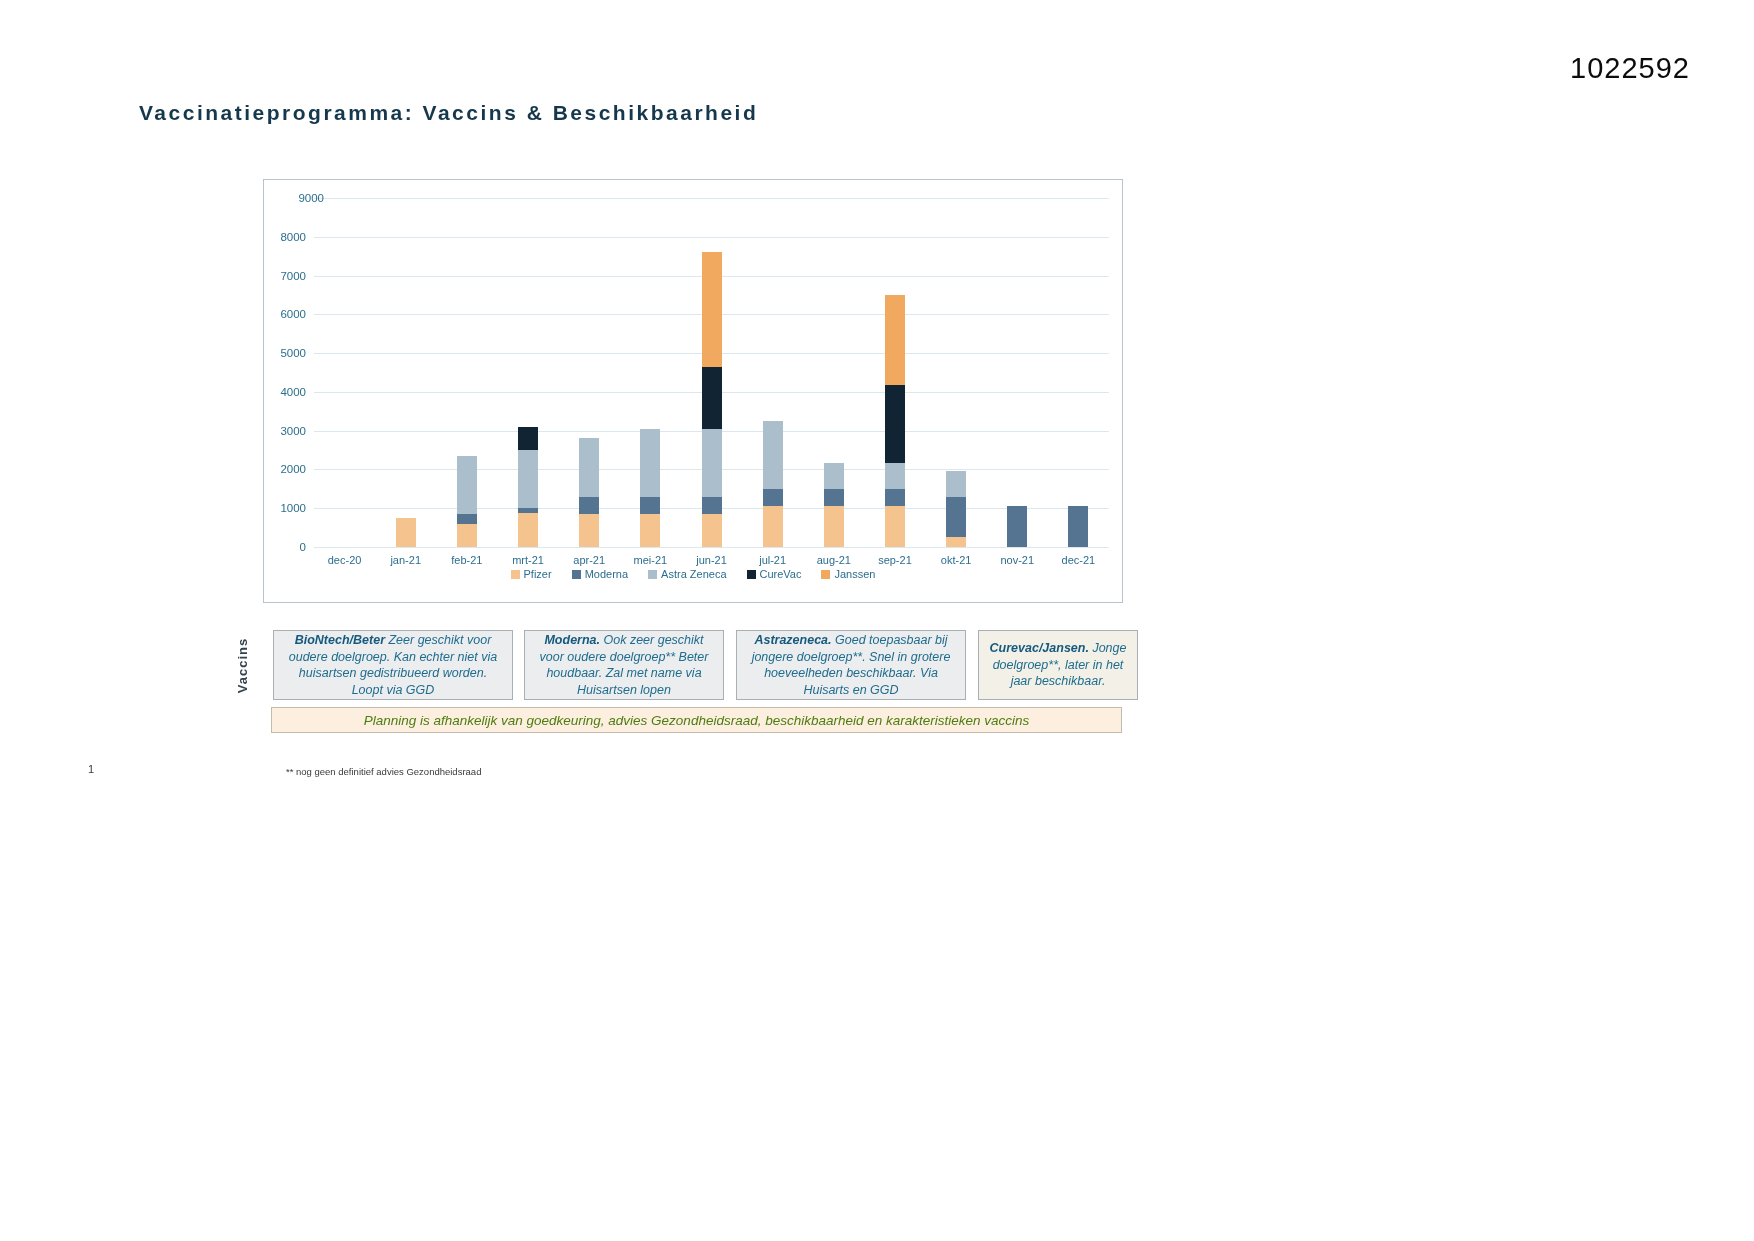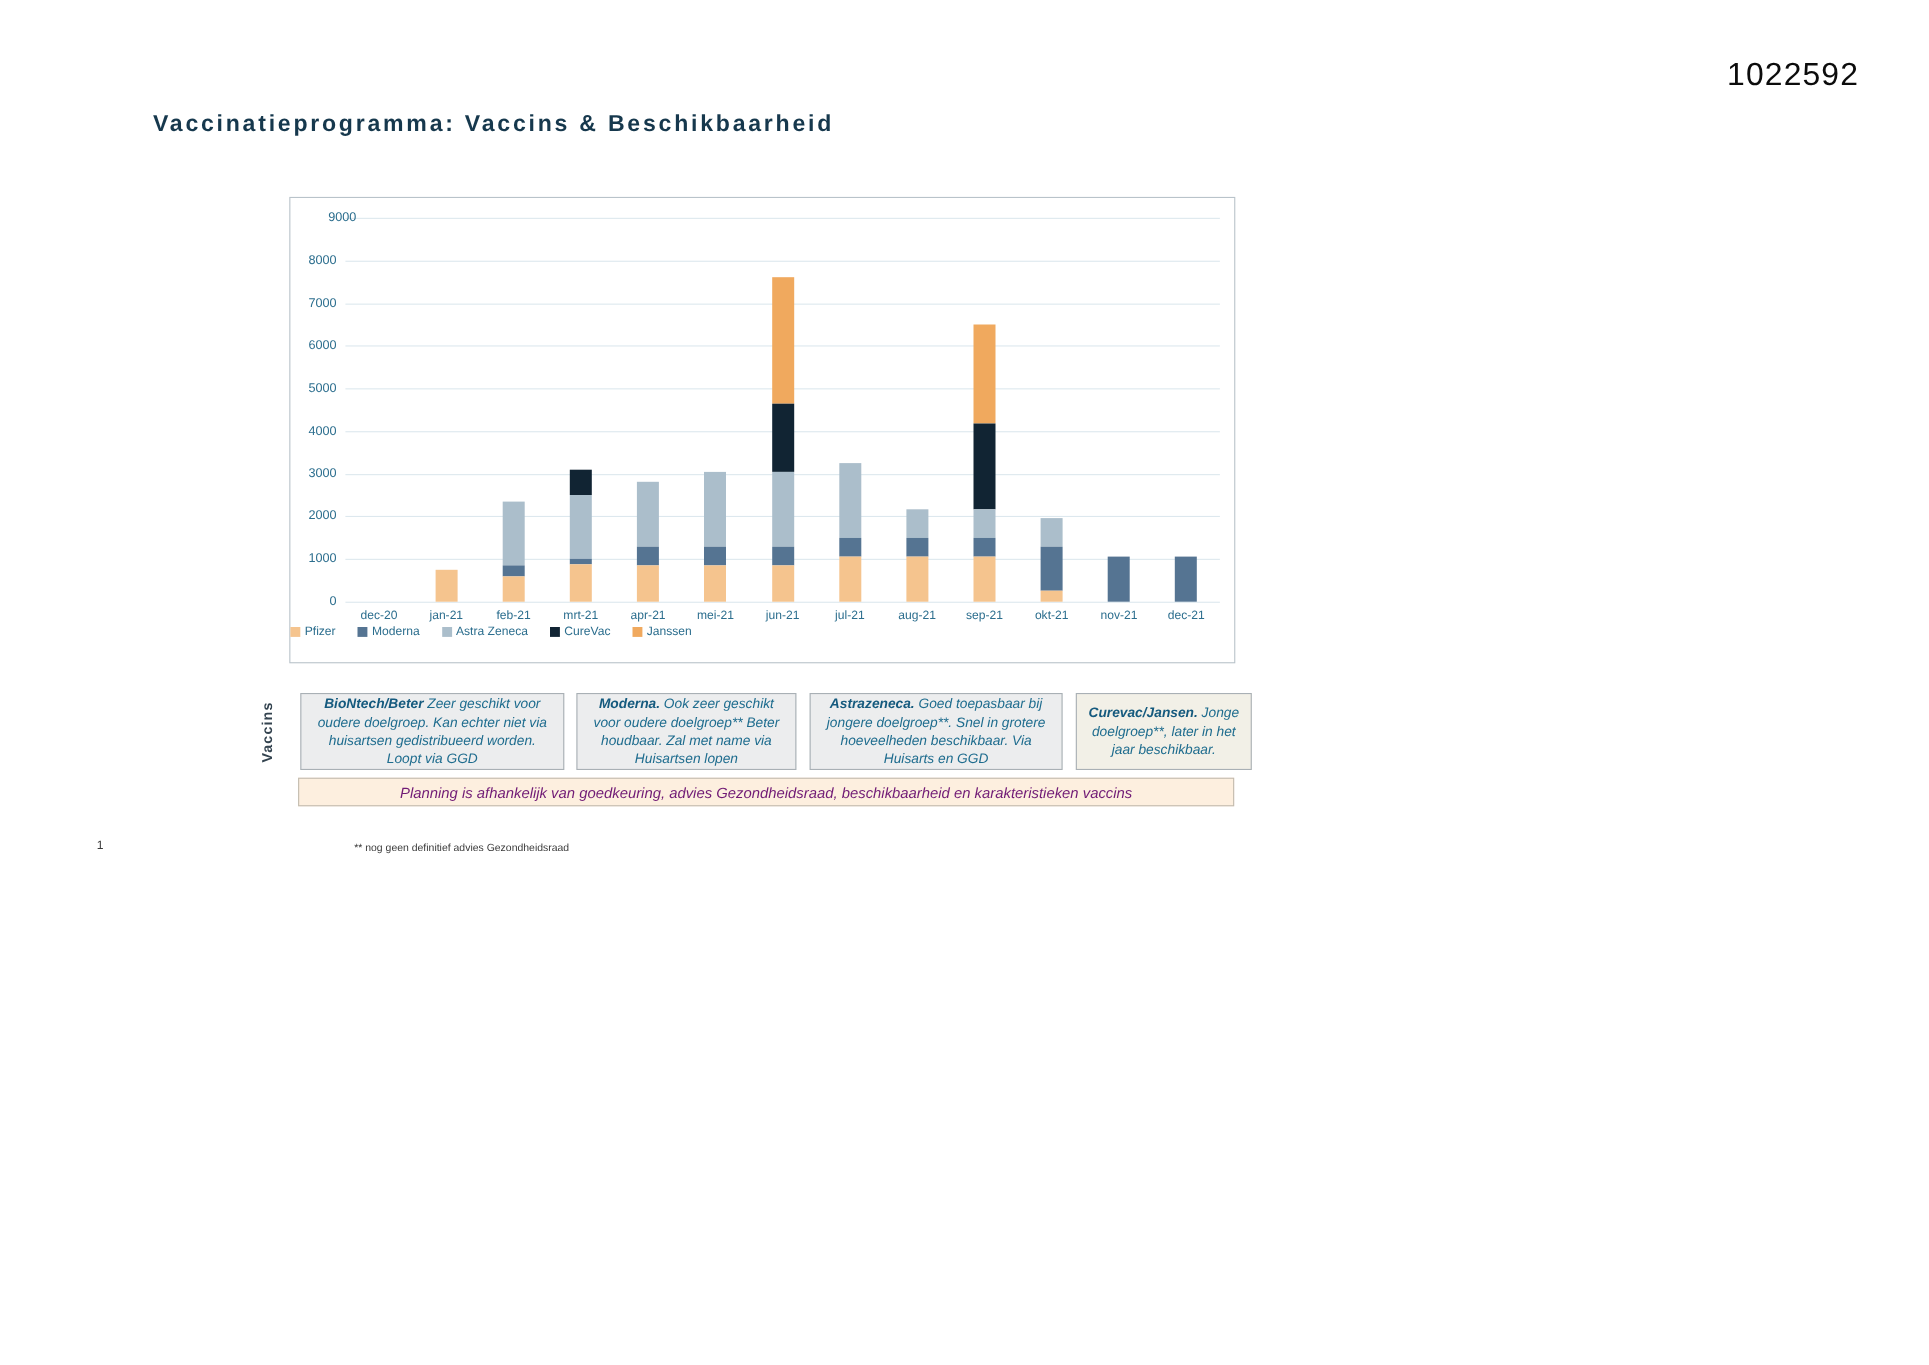--- a/index.html
+++ b/index.html
@@ -25,21 +25,21 @@
     position:absolute;width:40px;text-align:right;font-size:11.5px;
     color:#2c6e8e;transform:translateY(-50%);
   }
   .bar{position:absolute;display:flex;flex-direction:column-reverse;}
   .bar-seg{width:100%;}
   .xtick{
     position:absolute;width:62px;text-align:center;font-size:11px;
     color:#2c6e8e;transform:translateX(-50%);
   }
   .legend{
-    position:absolute;left:0;right:0;display:flex;
+    position:absolute;left:0;right:0;display:flex;justify-content:center;
     gap:20px;font-size:11px;color:#2c6e8e;align-items:center;
   }
   .legend-item{display:flex;align-items:center;gap:4px;}
   .legend-swatch{width:9px;height:9px;display:inline-block;}
   .info-box{
     position:absolute;top:630px;height:70px;background:#ecedee;
     border:1px solid #a9b0b5;box-sizing:border-box;color:#1e6c8e;
     font-size:12.5px;font-style:italic;text-align:center;line-height:1.32;
     display:flex;align-items:center;justify-content:center;padding:4px 10px;
   }
@@ -50,24 +50,24 @@
     display:flex;align-items:center;justify-content:center;
   }
   .side-label span{
     transform:rotate(-90deg);white-space:nowrap;font-size:13px;
     font-weight:600;color:#33434f;letter-spacing:1px;
   }
   .banner{
     position:absolute;left:271px;top:707px;width:851px;height:26px;
     background:#fdefdf;border:1px solid #c2bbae;box-sizing:border-box;
     display:flex;align-items:center;justify-content:center;
-    font-size:13.5px;font-style:italic;color:#701a75;
+    font-size:13.5px;font-style:italic;color:#4d7c0f;
   }
   .footnote{
-    position:absolute;left:286px;top:766px;font-size:9.5px;color:#3a3a3a;margin-left:36px;
+    position:absolute;left:286px;top:766px;font-size:9.5px;color:#3a3a3a;
   }
   .page-number{
     position:absolute;left:88px;top:763px;font-size:11px;color:#3a3a3a;
   }
 </style>
 </head>
 <body>
 
 <div class="doc-number">1022592</div>
 

